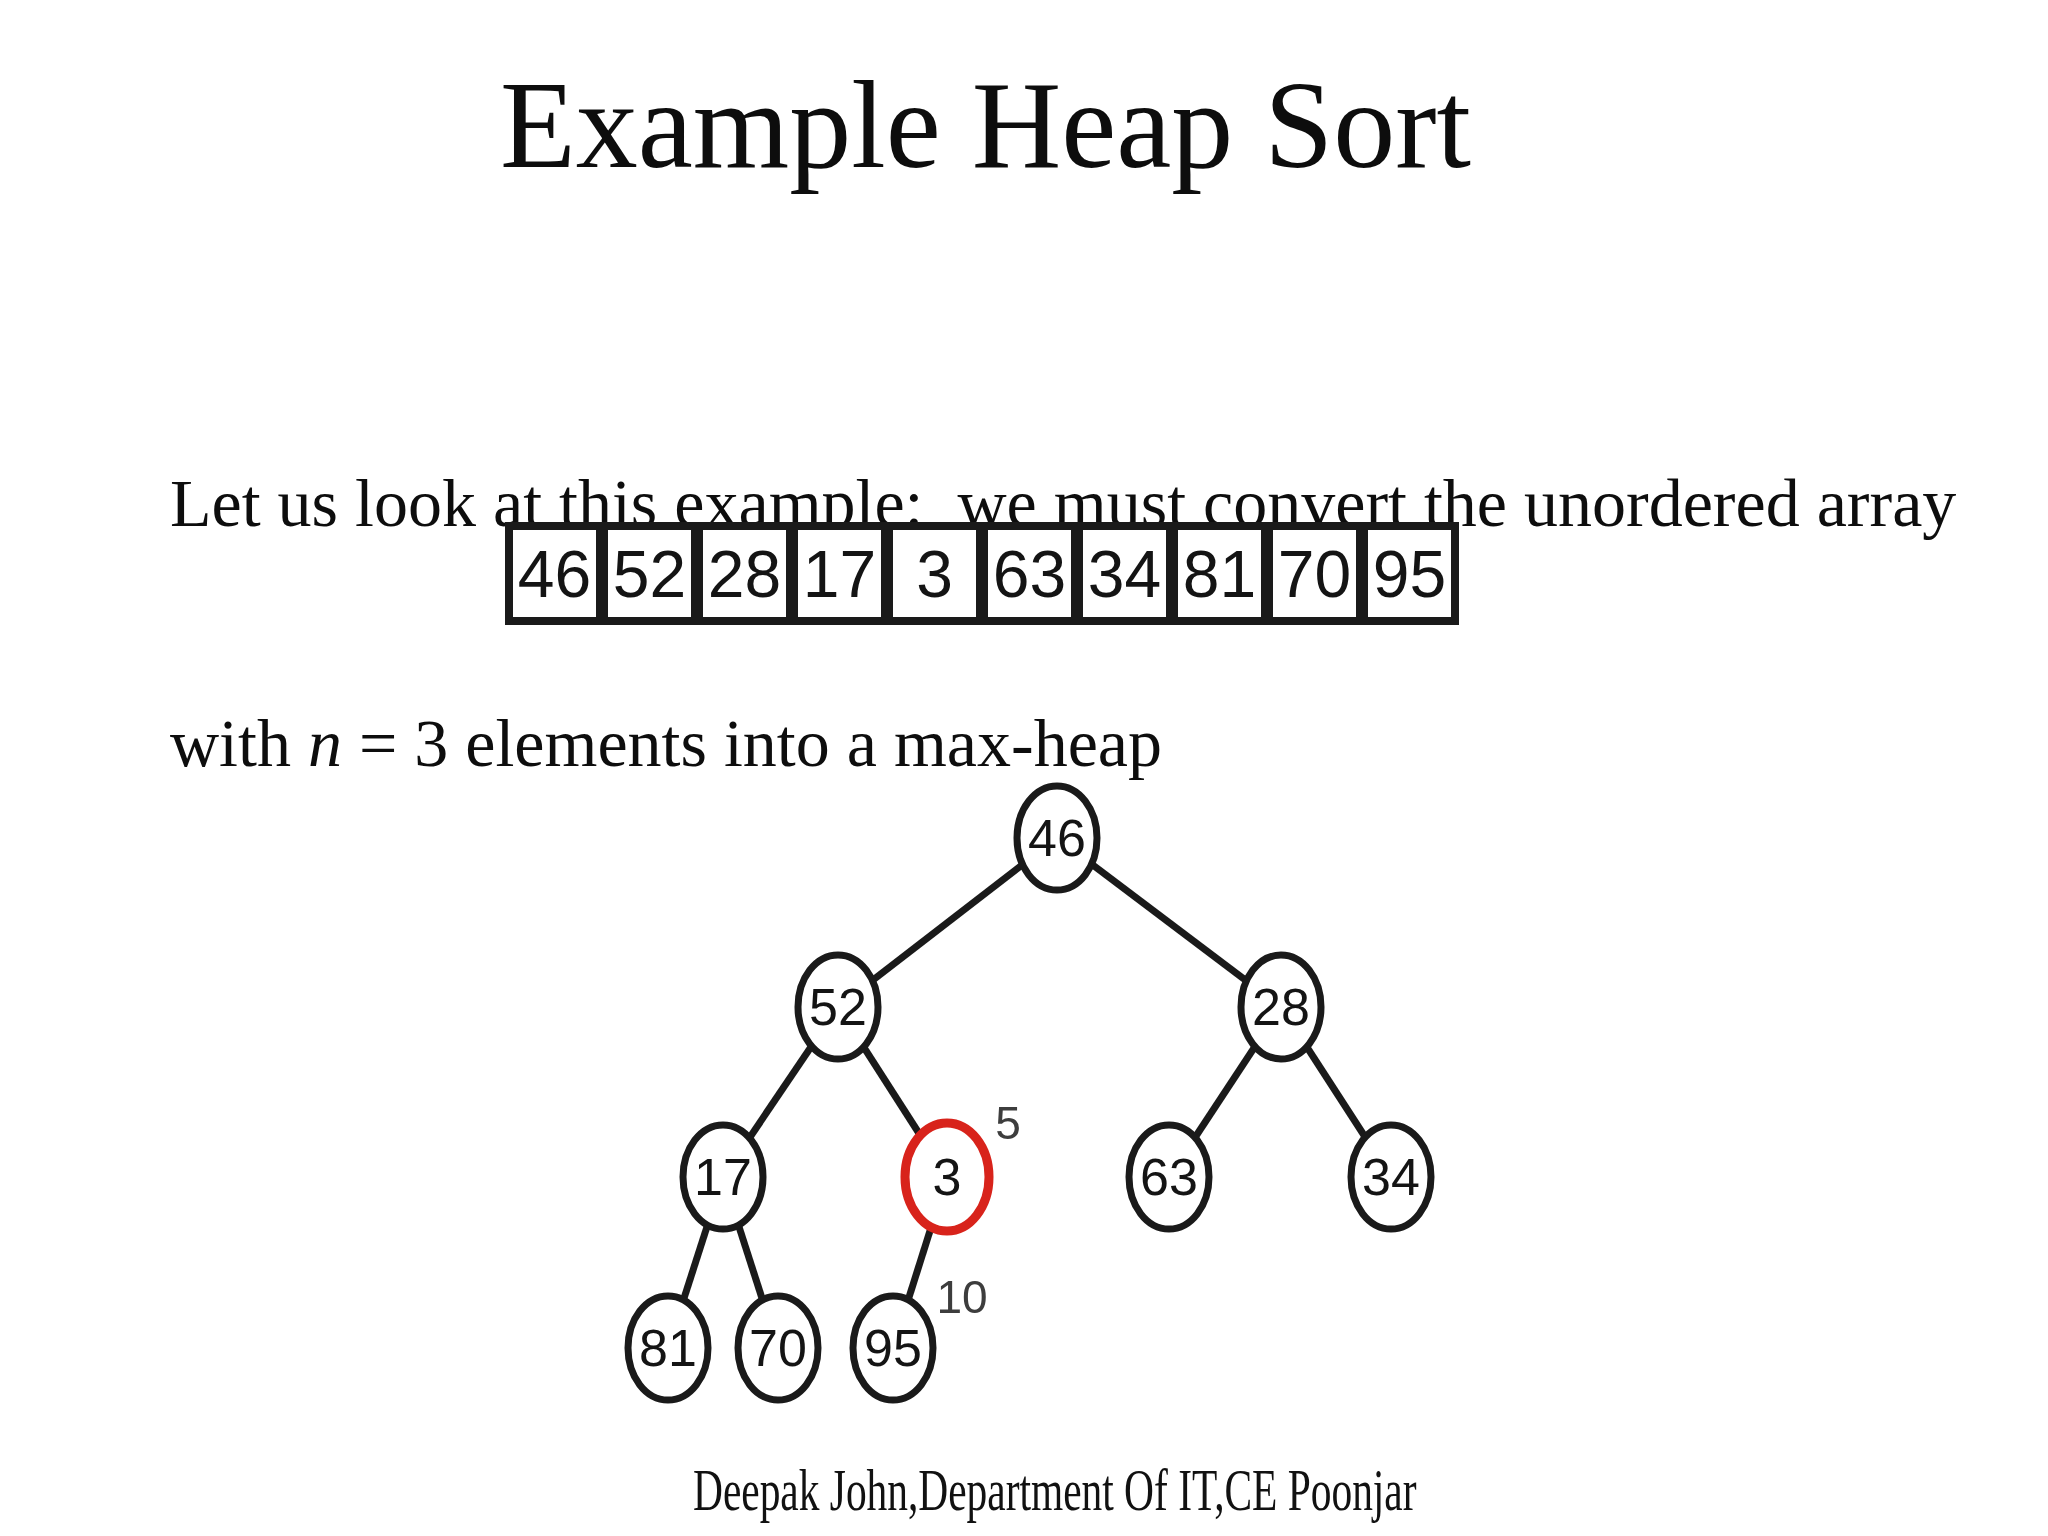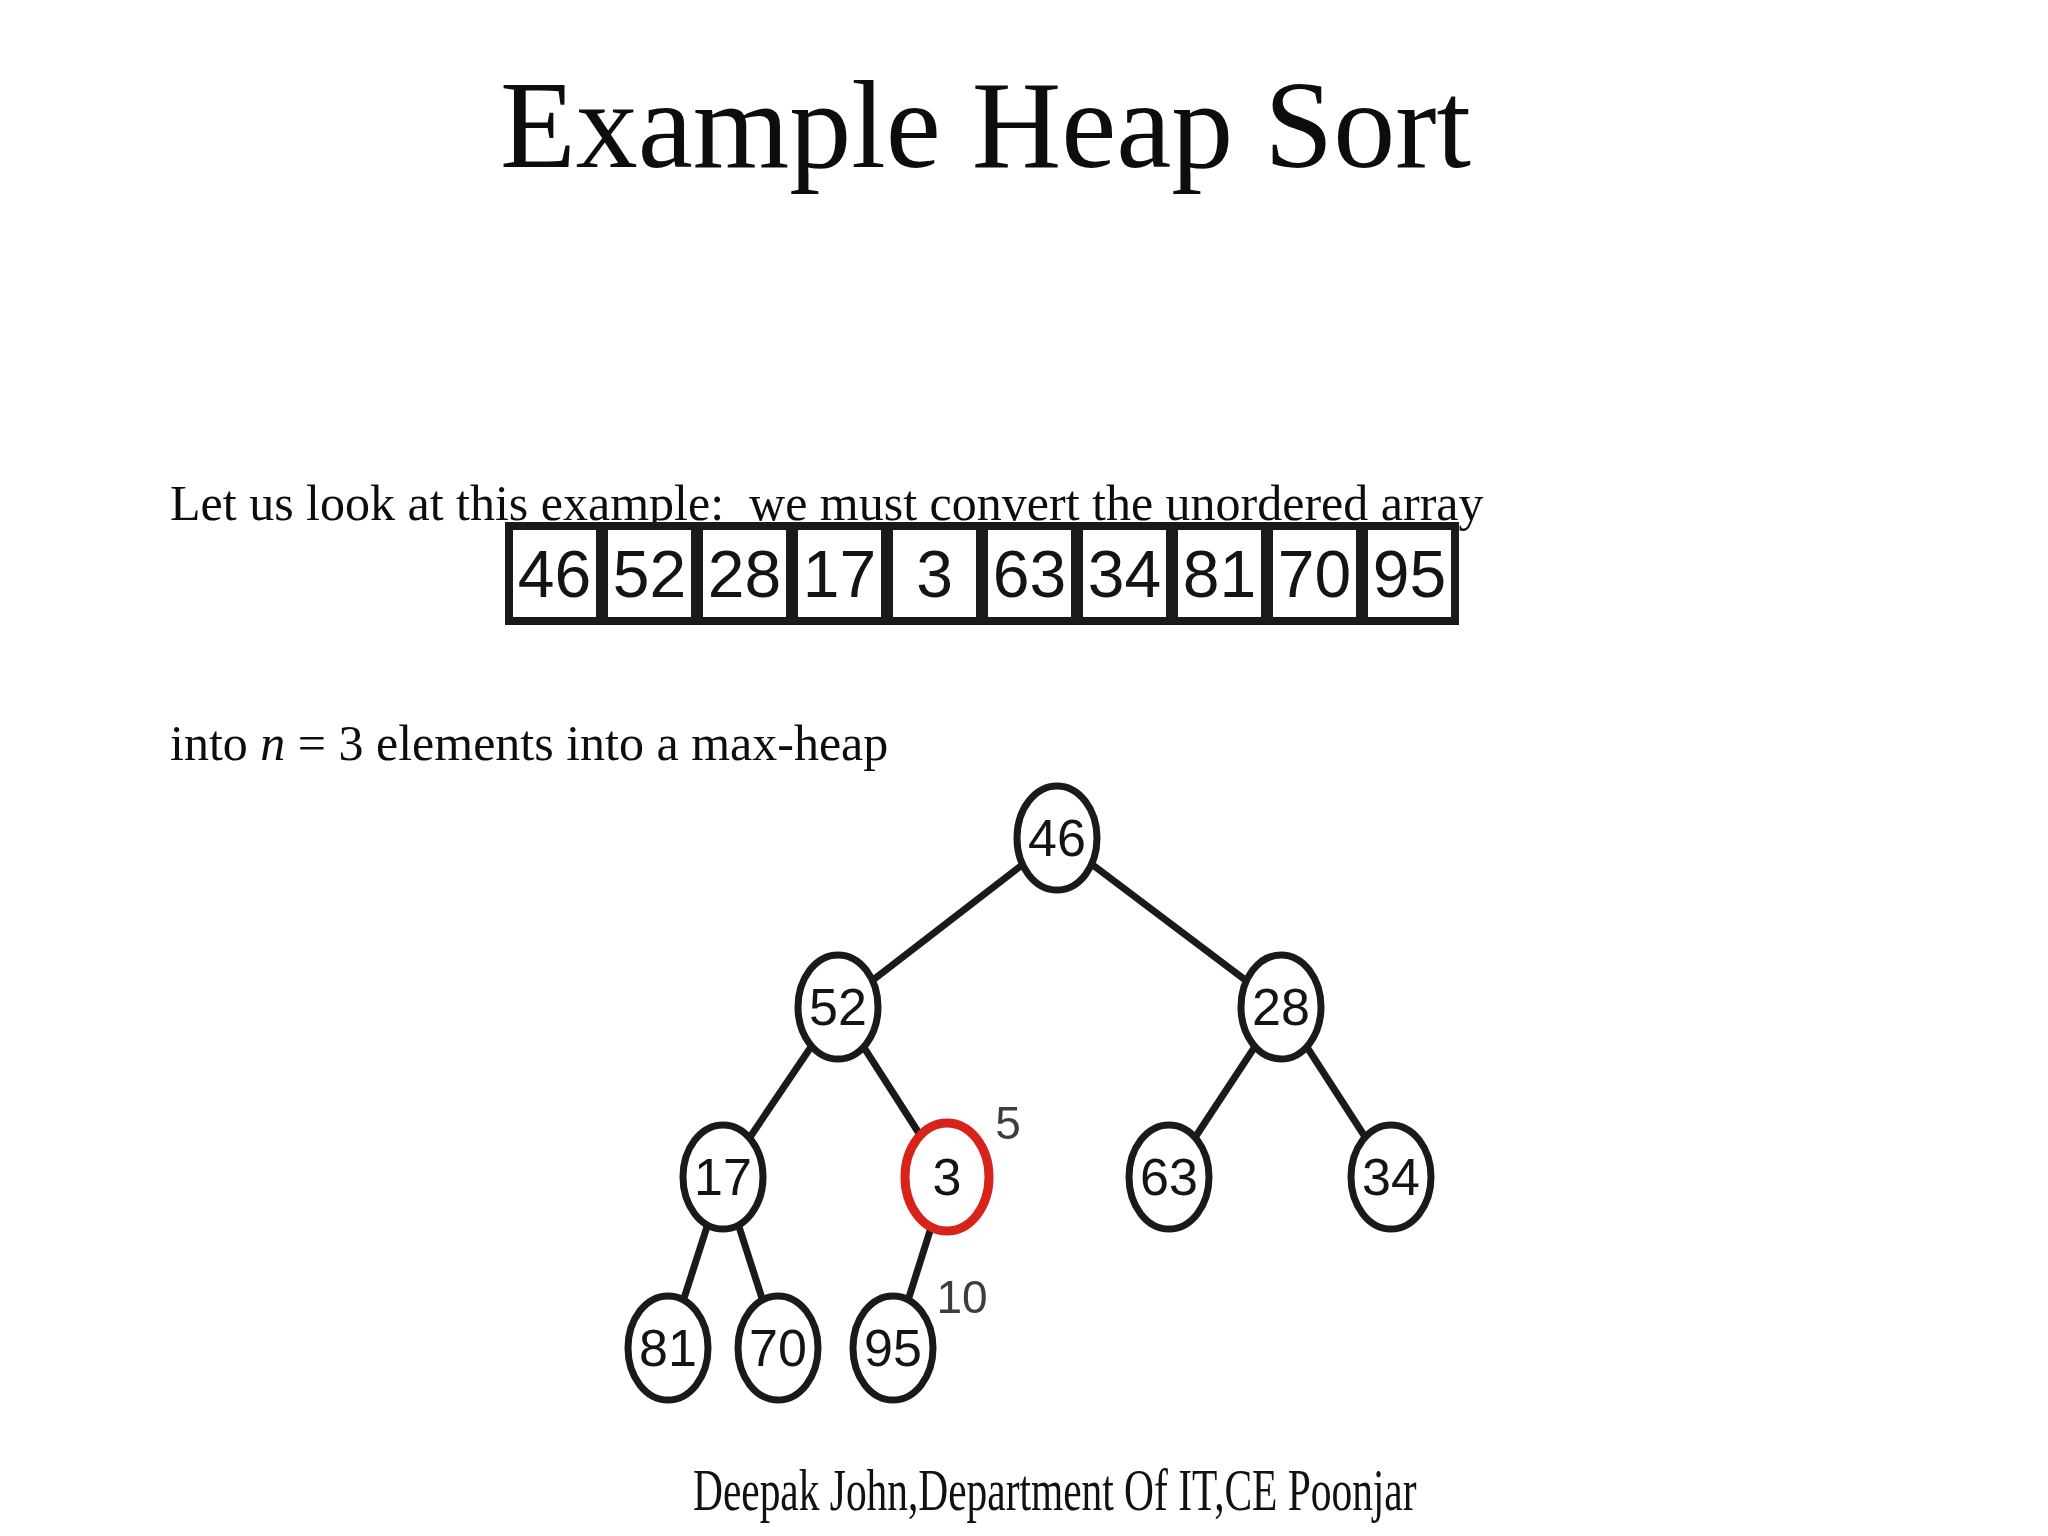--- a/index.html
+++ b/index.html
@@ -21,21 +21,21 @@
     font-weight: normal;
     font-size: 124px;
     line-height: 1.1;
     color: #0d0d0d;
     white-space: pre;
   }
   .para {
     position: absolute;
     left: 170px; top: 303px;
     width: 1860px;
-    font-size: 50px;
+    font-size: 68px;
     line-height: 80px;
     white-space: pre-wrap;
   }
   .para em { font-style: italic; }
   .array-box {
     position: absolute;
     left: 505px; top: 522px;
     display: flex;
     gap: 2px;
     background: #1a1a1a;
@@ -103,21 +103,21 @@
 </style>
 </head>
 <body>
 
 <div class="slide">
 
   <h1 class="title">Example Heap Sort</h1>
 
   <div class="para">
     <div>Let us look at this example:  we must convert the unordered array</div>
-    <div><span>into </span><em>n</em><span> = 3 elements into a max-heap</span></div>
+    <div><span>with </span><em>n</em><span> = 3 elements into a max-heap</span></div>
   </div>
 
   <div class="array-box">
     <div class="array-cell">46</div>
     <div class="array-cell">52</div>
     <div class="array-cell">28</div>
     <div class="array-cell">17</div>
     <div class="array-cell">3</div>
     <div class="array-cell">63</div>
     <div class="array-cell">34</div>

